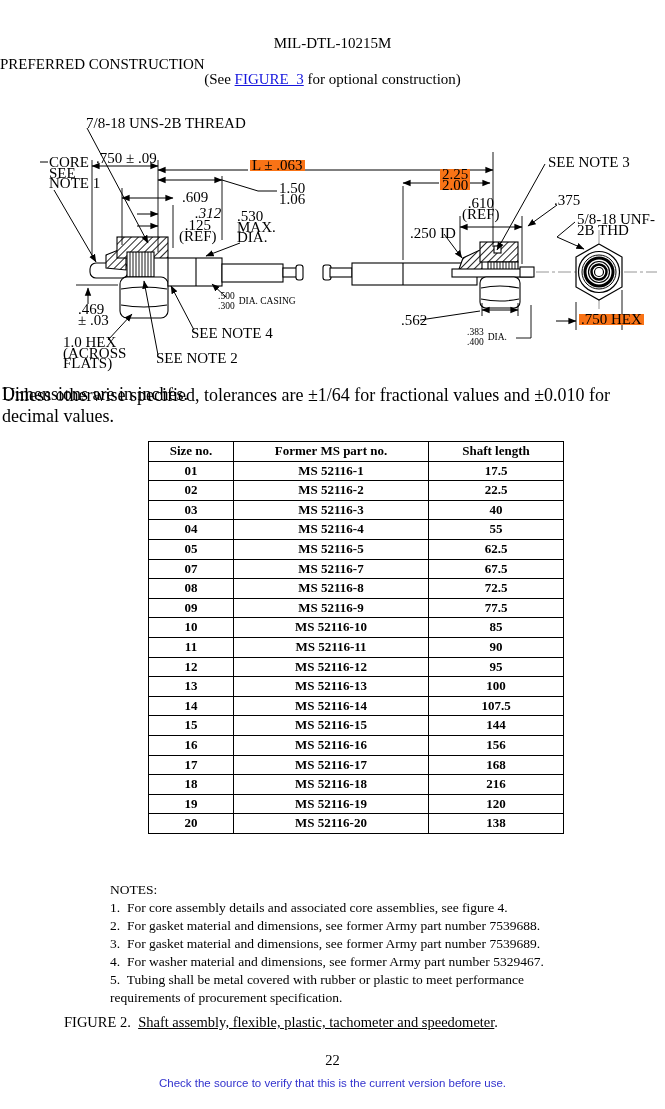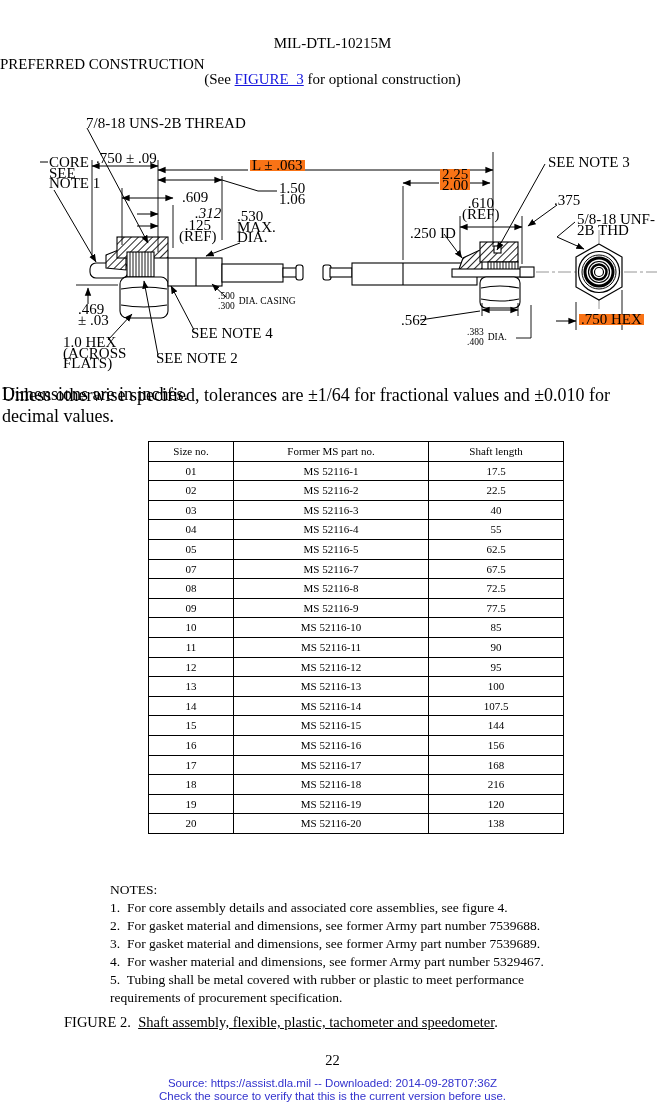--- a/index.html
+++ b/index.html
@@ -11,22 +11,22 @@
   .fig-link{color:#1515dd;text-decoration:underline;cursor:pointer;}
   .drawing-svg{position:absolute;left:0;top:108px;}
   .dl{position:absolute;font-size:15px;line-height:10.5px;white-space:pre-line;}
   .dl.bgw{background:#f97316;padding:0 2px;}
   .dl.ctr{text-align:center;}
   .stackrow{position:absolute;display:flex;align-items:center;}
   .stackrow .stack{font-size:9.5px;line-height:10px;text-align:right;white-space:pre-line;}
   .stackrow .after{font-size:9.5px;margin-left:4px;white-space:pre;}
   .tol{position:absolute;left:2px;font-size:18px;}
   .parts-table{position:absolute;left:148px;top:441px;border-collapse:collapse;table-layout:fixed;}
-  .parts-table th,.parts-table td{border:1px solid #000;text-align:center;font-weight:normal;
-      font-size:11px;height:18.6px;padding:0;line-height:18.6px;overflow:hidden;}
+  .parts-table th,.parts-table td{border:1px solid #000;text-align:center;font-weight:bold;
+      font-size:13px;height:18.6px;padding:0;line-height:18.6px;overflow:hidden;}
   .col-size{width:84px;}.col-part{width:194px;}.col-len{width:134px;}
   .notes{position:absolute;left:110px;top:881px;width:484px;font-size:13.5px;line-height:18px;}
   .notes div{white-space:pre-wrap;}
   .caption{position:absolute;left:64px;top:1014px;font-size:14.5px;white-space:pre;}
   .caption .u{text-decoration:underline;}
   .pageno{position:absolute;top:1052px;left:0;width:100%;text-align:center;font-size:14.5px;}
   .footer{position:absolute;top:1077px;left:0;width:100%;text-align:center;
       font-family:"Liberation Sans", sans-serif;font-size:11.5px;line-height:12.5px;color:#3232cd;}
 </style>
 </head>
@@ -331,17 +331,16 @@
     <div>3.  For gasket material and dimensions, see former Army part number 7539689.</div>
     <div>4.  For washer material and dimensions, see former Army part number 5329467.</div>
     <div>5.  Tubing shall be metal covered with rubber or plastic to meet performance requirements of procurement specification.</div>
   </div>
 
   <div class="caption"><span>FIGURE 2.  </span><span class="u">Shaft assembly, flexible, plastic, tachometer and speedometer</span><span>.</span></div>
 
   <div class="pageno">22</div>
 
   <div class="footer">
-    <div>Source: https://assist.dla.mil -- Downloaded: 2014-09-28T07:36Z</div>
     <div>Check the source to verify that this is the current version before use.</div>
   </div>
 
 </div>
 
 </body></html>

